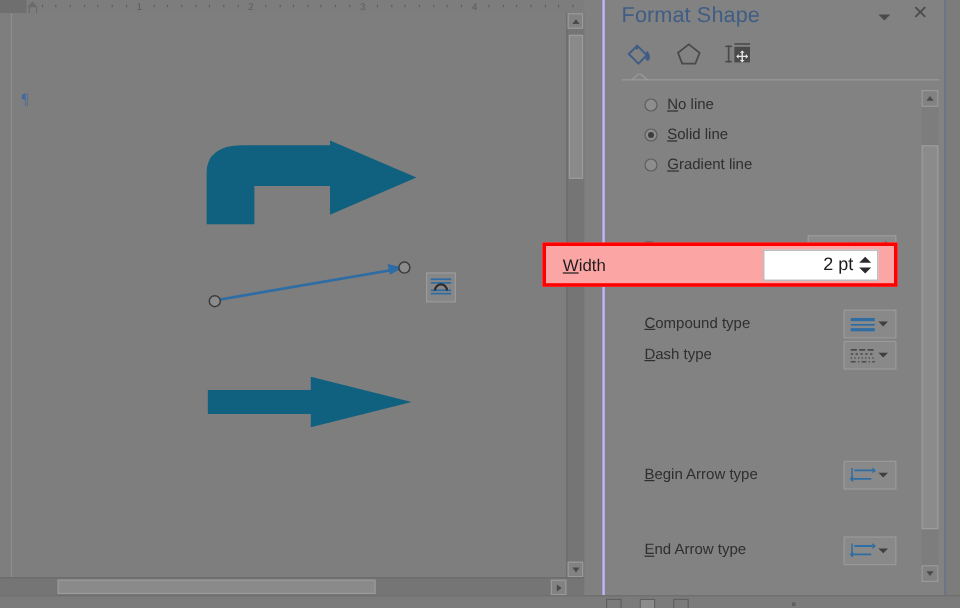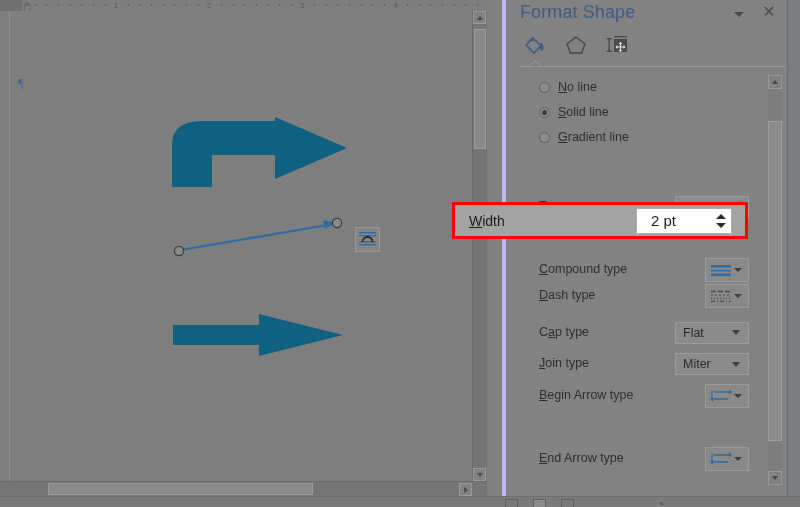--- a/index.html
+++ b/index.html
@@ -250,21 +250,21 @@
   }
 
   
   .panel {
     position: absolute;
     left: 502px;
     top: 0;
     width: 285px;
     height: 496px;
     background: #828282;
-    border-left: 4px solid #c4b5fd;
+    border-left: 2px solid #c4b5fd;
     box-sizing: border-box;
   }
   .panel-header {
     position: absolute;
     left: 0;
     top: 0;
     width: 285px;
     height: 30px;
   }
   .panel-title {
@@ -533,26 +533,27 @@
   .panel-scroll .sb-btn.ptop { left: 0; top: 0; width: 14px; height: 14px; }
   .panel-scroll .sb-btn.pbot { left: 0; bottom: 0; width: 14px; height: 14px; }
 
   
   .highlight {
     position: absolute;
     left: 452px;
     top: 202px;
     width: 296px;
     height: 37px;
-    background: #a3a3a3;
+    background: #fca5a5;
     border: 3px solid #ff0000;
     box-sizing: border-box;
     z-index: 50;
     display: flex;
     align-items: center;
+    text-align: right;
   }
   .highlight .hl-label {
     position: absolute;
     left: 14px;
     font-size: 14px;
     color: #1d1d1d;
   }
   .highlight .hl-label .u { text-decoration: underline; }
   .highlight .hl-spin {
     position: absolute;
@@ -794,34 +795,20 @@
               <svg width="22" height="14" viewBox="0 0 22 14">
                 <line x1="1" y1="2.5" x2="21" y2="2.5" stroke="#4a4a4a" stroke-width="1.4" stroke-dasharray="5 2"></line>
                 <line x1="1" y1="6" x2="21" y2="6" stroke="#4a4a4a" stroke-width="1.2" stroke-dasharray="2 2"></line>
                 <line x1="1" y1="9.3" x2="21" y2="9.3" stroke="#4a4a4a" stroke-width="1.2" stroke-dasharray="1 2"></line>
                 <line x1="1" y1="12.4" x2="21" y2="12.4" stroke="#4a4a4a" stroke-width="1.2" stroke-dasharray="4 2 1 2"></line>
               </svg>
             </span>
             <span class="cdown"></span>
           </div>
         </div>
-        <div class="prop-row" style="top:250.5px">
-          <div class="prop-label">C<span class="u">a</span>p type</div>
-          <div class="text-dd">
-            <span class="val">Flat</span>
-            <span class="cdown"></span>
-          </div>
-        </div>
-        <div class="prop-row" style="top:282px">
-          <div class="prop-label"><span class="u">J</span>oin type</div>
-          <div class="text-dd">
-            <span class="val">Miter</span>
-            <span class="cdown"></span>
-          </div>
-        </div>
         <div class="prop-row" style="top:313.5px">
           <div class="prop-label"><span class="u">B</span>egin Arrow type</div>
           <div class="icon-dd">
             <span class="glyph">
               <svg width="22" height="16" viewBox="0 0 22 16">
                 <line x1="4" y1="4" x2="19" y2="4" stroke="#2e6ca4" stroke-width="1.5"></line>
                 <path d="M 19 1.6 L 22 4 L 19 6.4 Z" fill="#2e6ca4"></path>
                 <line x1="3" y1="11" x2="18" y2="11" stroke="#2e6ca4" stroke-width="1.5"></line>
                 <path d="M 3 8.6 L 0 11 L 3 13.4 Z" fill="#2e6ca4"></path>
                 <line x1="2" y1="2" x2="2" y2="13" stroke="#2e6ca4" stroke-width="1.2"></line>

